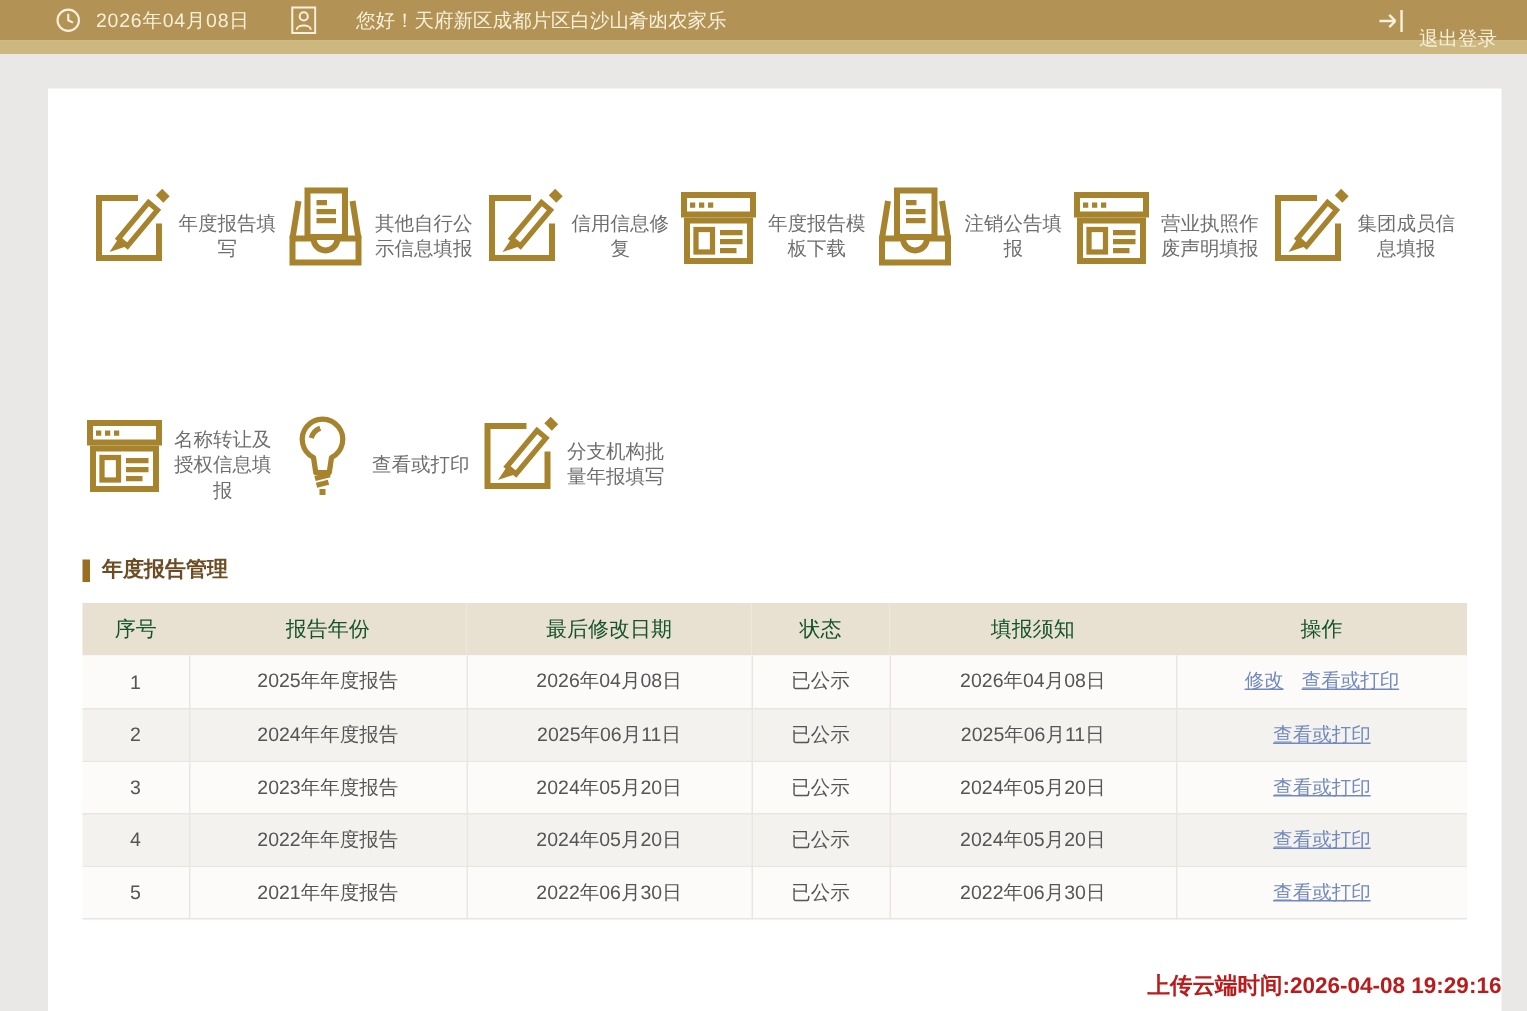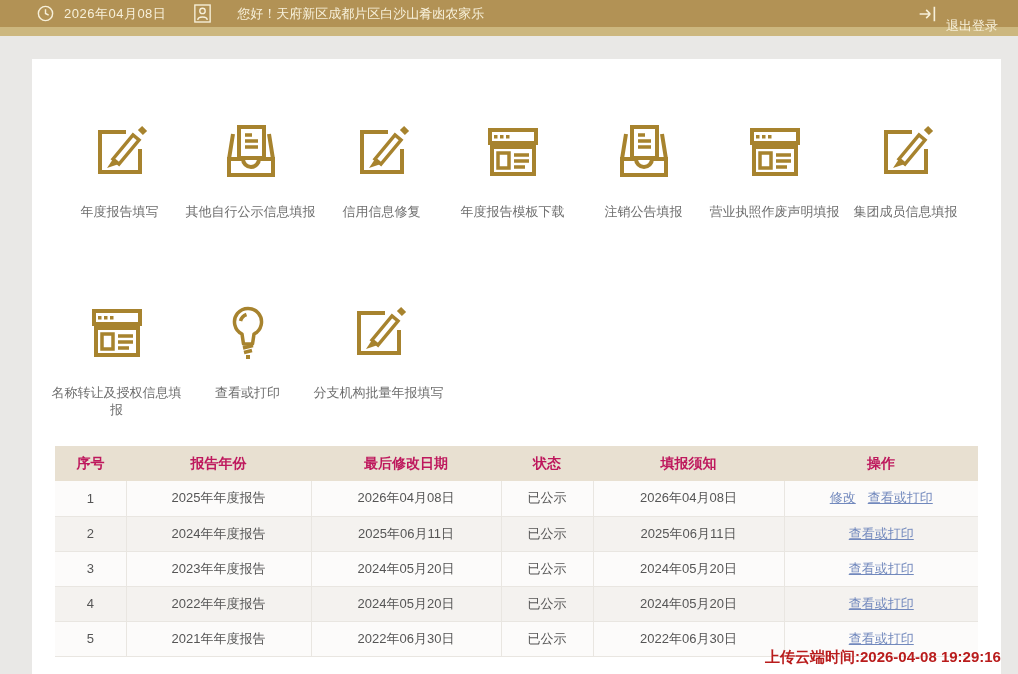--- a/index.html
+++ b/index.html
@@ -18,34 +18,34 @@
   .subbar { height:9px; background:#ccb77f; }
 
   
   .card { position:absolute; left:32px; top:59px; width:969px; height:615px;
     background:#ffffff; overflow:hidden; }
 
   
   .menu-row { display:flex; padding-left:22px; }
   .menu-row.first { margin-top:52px; }
   .menu-row.second { margin-top:72px;padding-left:19px; }
-  .menu-item { width:131px; display:flex; flex-direction:column; align-items:center; cursor:pointer; }
+  .menu-item { width:131px; display:flex; flex-direction:row; align-items:center; cursor:pointer; }
   .menu-icon { width:66px; height:80px; display:flex; align-items:center; justify-content:center; }
   .menu-icon svg { width:64px; height:64px; }
   .menu-label { margin-top:12px; font-size:13px; line-height:17px; color:#6e6e6e; text-align:center; }
 
   
   .section { margin:28px 23px 0 23px; }
   .section-title { display:flex; align-items:center; }
   .section-title .bar { width:5px; height:15px; background:#9a6e22; margin-right:8px; }
   .section-title .txt { font-size:14px; color:#6d4c24; font-weight:bold; }
 
   table.report { width:100%; border-collapse:collapse; margin-top:13px; table-layout:fixed; }
-  table.report th { height:35px; background:#e8e0d1; color:#be185d; font-size:14px;
-    font-weight:bold; text-align:center;margin-left:40px; }
+  table.report th { height:35px; background:#e8e0d1; color:#14532d; font-size:14px;
+    font-weight:normal; text-align:center;margin-left:40px; }
   table.report td { height:35px; text-align:center; font-size:13px; color:#555;
     border-bottom:1px solid #e9e6e1; border-right:1px solid #e9e6e1; }
   table.report td:last-child { border-right:none; }
   table.report tbody tr:nth-child(odd)  { background:#fcfbfa; }
   table.report tbody tr:nth-child(even) { background:#f4f2ef; }
   .link { color:#7289bd; text-decoration:underline; cursor:pointer; margin:0 6px; white-space:nowrap; }
 
   
   .upload-overlay { position:absolute; left:765px; top:648px; font-size:15px;
     font-weight:bold; color:#b91c1c; white-space:nowrap; z-index:20; }
@@ -223,20 +223,24 @@
       <path d="M52 9 l5 5" stroke-width="6"></path>
     </g>
     <path d="M25 40 L19 49 L31 45 Z" fill="#a7832e"></path>
   </svg>
         </div>
         <div class="menu-label">分支机构批量年报填写</div>
       </div>
     </div>
 
   <div class="section">
+    <div class="section-title">
+      <span class="bar"></span>
+      <span class="txt">年度报告管理</span>
+    </div>
     <table class="report">
       <colgroup>
         <col style="width:71px">
           <col style="width:185px">
           <col style="width:190px">
         <col style="width:92px">
           <col style="width:191px">
           <col style="width:194px">
       </colgroup>
       <thead>

